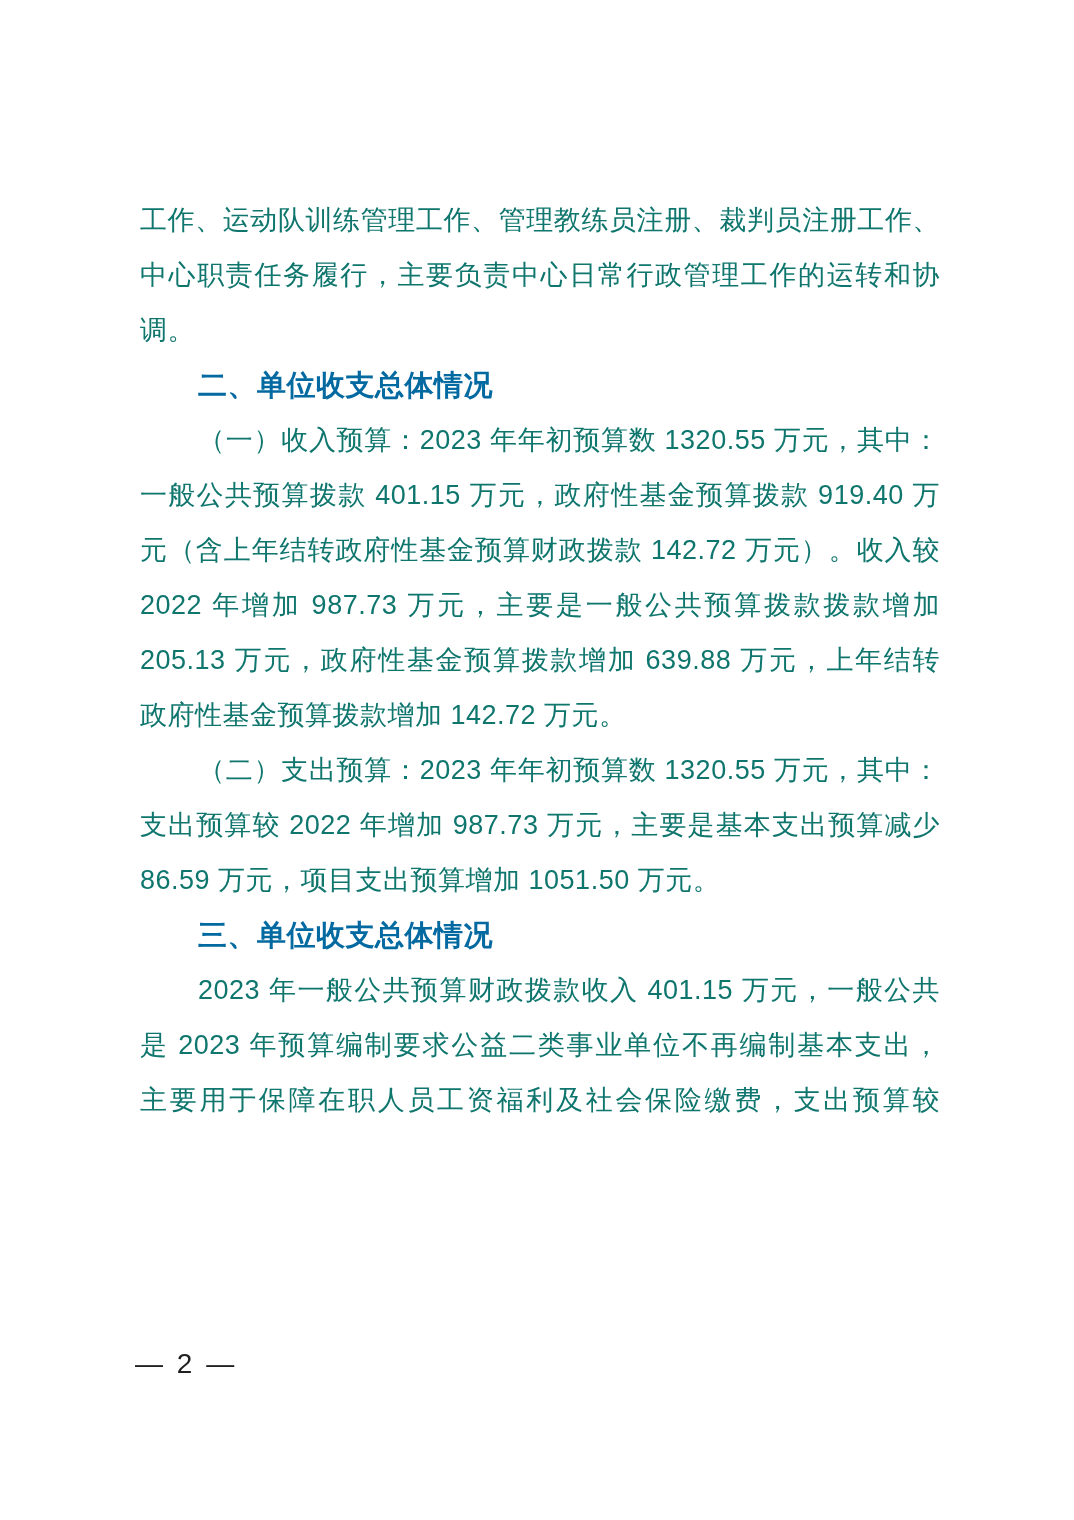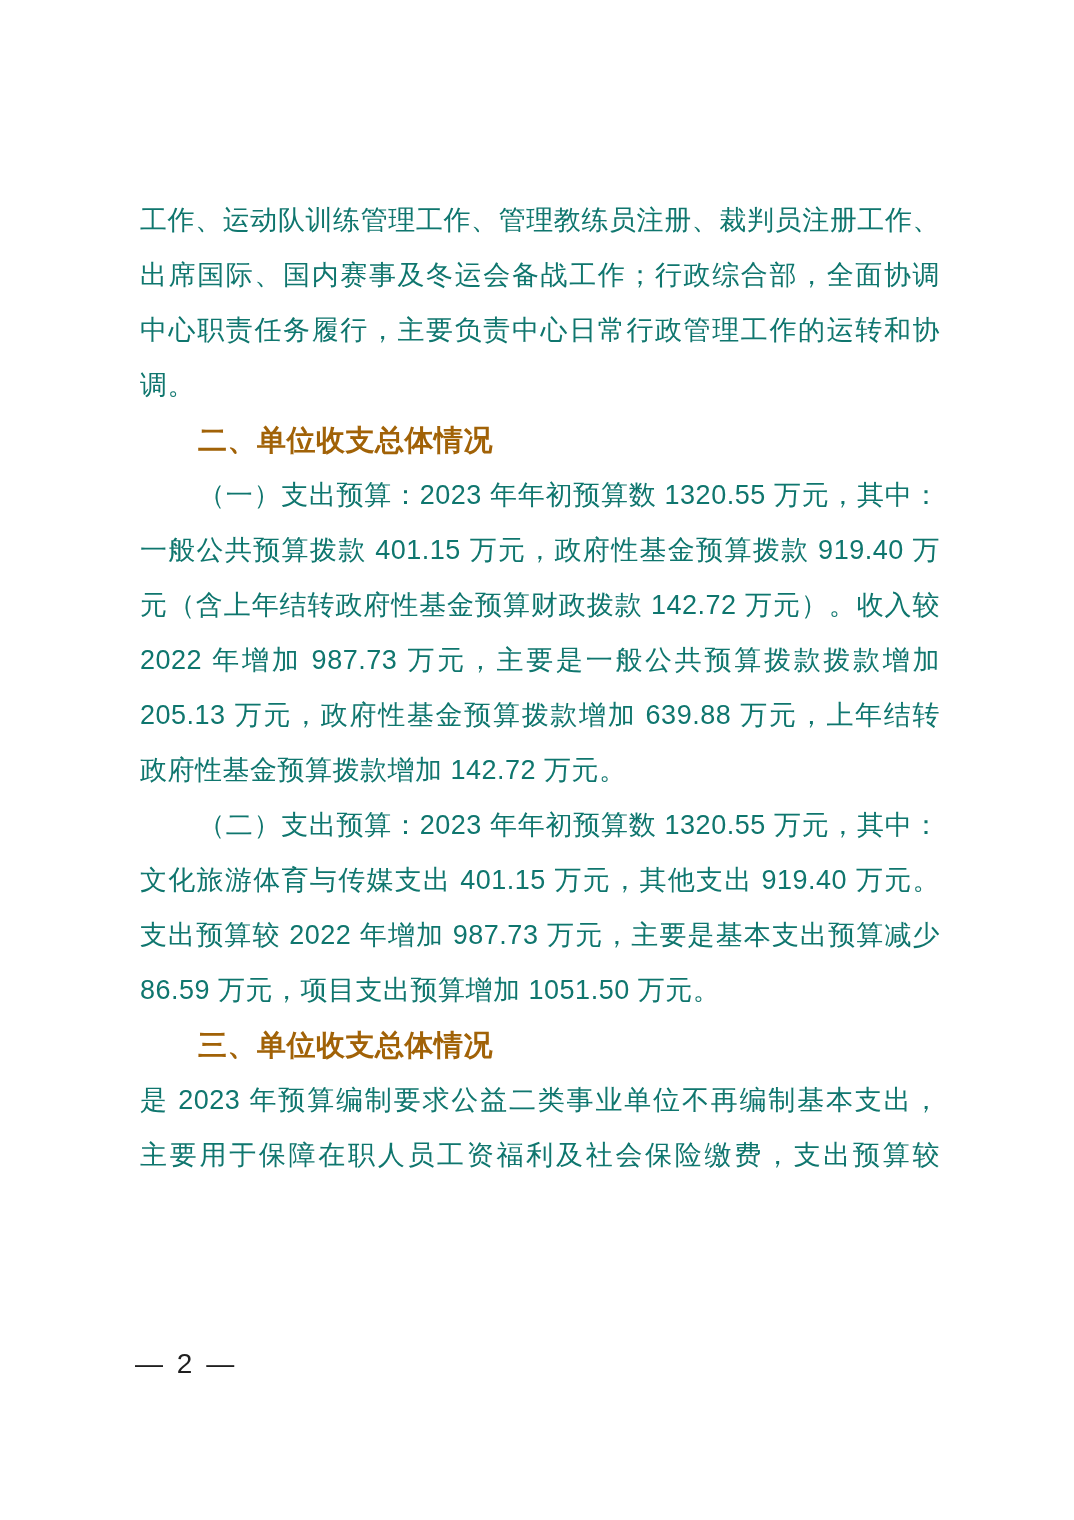--- a/index.html
+++ b/index.html
@@ -36,53 +36,52 @@
   .line.nojustify {
     text-align: left;
     text-align-last: left;
   }
   .line.indent {
     text-indent: 58px;
   }
   .line.heading {
     font-weight: 700;
     font-size: 29px;
-    color: #a16207;
+    color: #0369a1;
   }
   .lead {
     font-weight: 500;
   }
   .footer-pagenum {
     position: absolute;
     left: 135px;
     top: 1340px;
     font-size: 28px;
     line-height: 48px;
     color: #1f1f1f;
     letter-spacing: 3px;
   }
 </style>
 </head>
 <body>
 
 <div class="page">
   <div class="text-block" id="text-block">
       <div class="line justify">工作、运动队训练管理工作、管理教练员注册、裁判员注册工作、</div>
-      <div class="line justify">出席国际、国内赛事及冬运会备战工作；行政综合部，全面协调</div>
       <div class="line justify">中心职责任务履行，主要负责中心日常行政管理工作的运转和协</div>
       <div class="line nojustify">调。</div>
       <div class="line nojustify indent heading">二、单位收支总体情况</div>
-      <div class="line justify indent"><span class="lead">（一）支出预算：</span><span>2023 年年初预算数 1320.55 万元，其中：</span></div>
+      <div class="line justify indent"><span class="lead">（一）收入预算：</span><span>2023 年年初预算数 1320.55 万元，其中：</span></div>
       <div class="line justify">一般公共预算拨款 401.15 万元，政府性基金预算拨款 919.40 万</div>
       <div class="line justify">元（含上年结转政府性基金预算财政拨款 142.72 万元）。收入较</div>
       <div class="line justify">2022 年增加 987.73 万元，主要是一般公共预算拨款拨款增加</div>
       <div class="line justify">205.13 万元，政府性基金预算拨款增加 639.88 万元，上年结转</div>
       <div class="line nojustify">政府性基金预算拨款增加 142.72 万元。</div>
       <div class="line justify indent"><span class="lead">（二）支出预算：</span><span>2023 年年初预算数 1320.55 万元，其中：</span></div>
-      <div class="line justify">文化旅游体育与传媒支出 401.15 万元，其他支出 919.40 万元。</div>
       <div class="line justify">支出预算较 2022 年增加 987.73 万元，主要是基本支出预算减少</div>
       <div class="line nojustify">86.59 万元，项目支出预算增加 1051.50 万元。</div>
       <div class="line nojustify indent heading">三、单位收支总体情况</div>
+      <div class="line justify indent">2023 年一般公共预算财政拨款收入 401.15 万元，一般公共</div>
       <div class="line justify">是 2023 年预算编制要求公益二类事业单位不再编制基本支出，</div>
       <div class="line justify">主要用于保障在职人员工资福利及社会保险缴费，支出预算较</div>
     </div>
   <div class="footer-pagenum">— 2 —</div>
 </div>
 
 </body></html>

